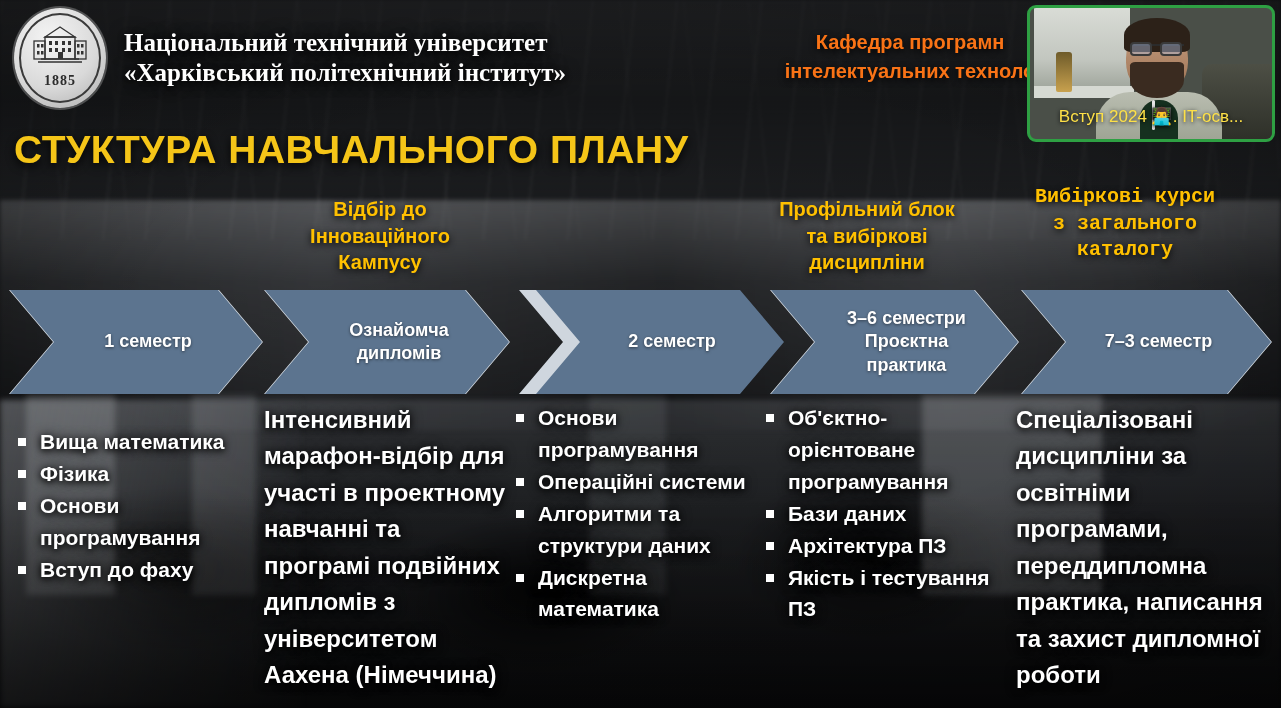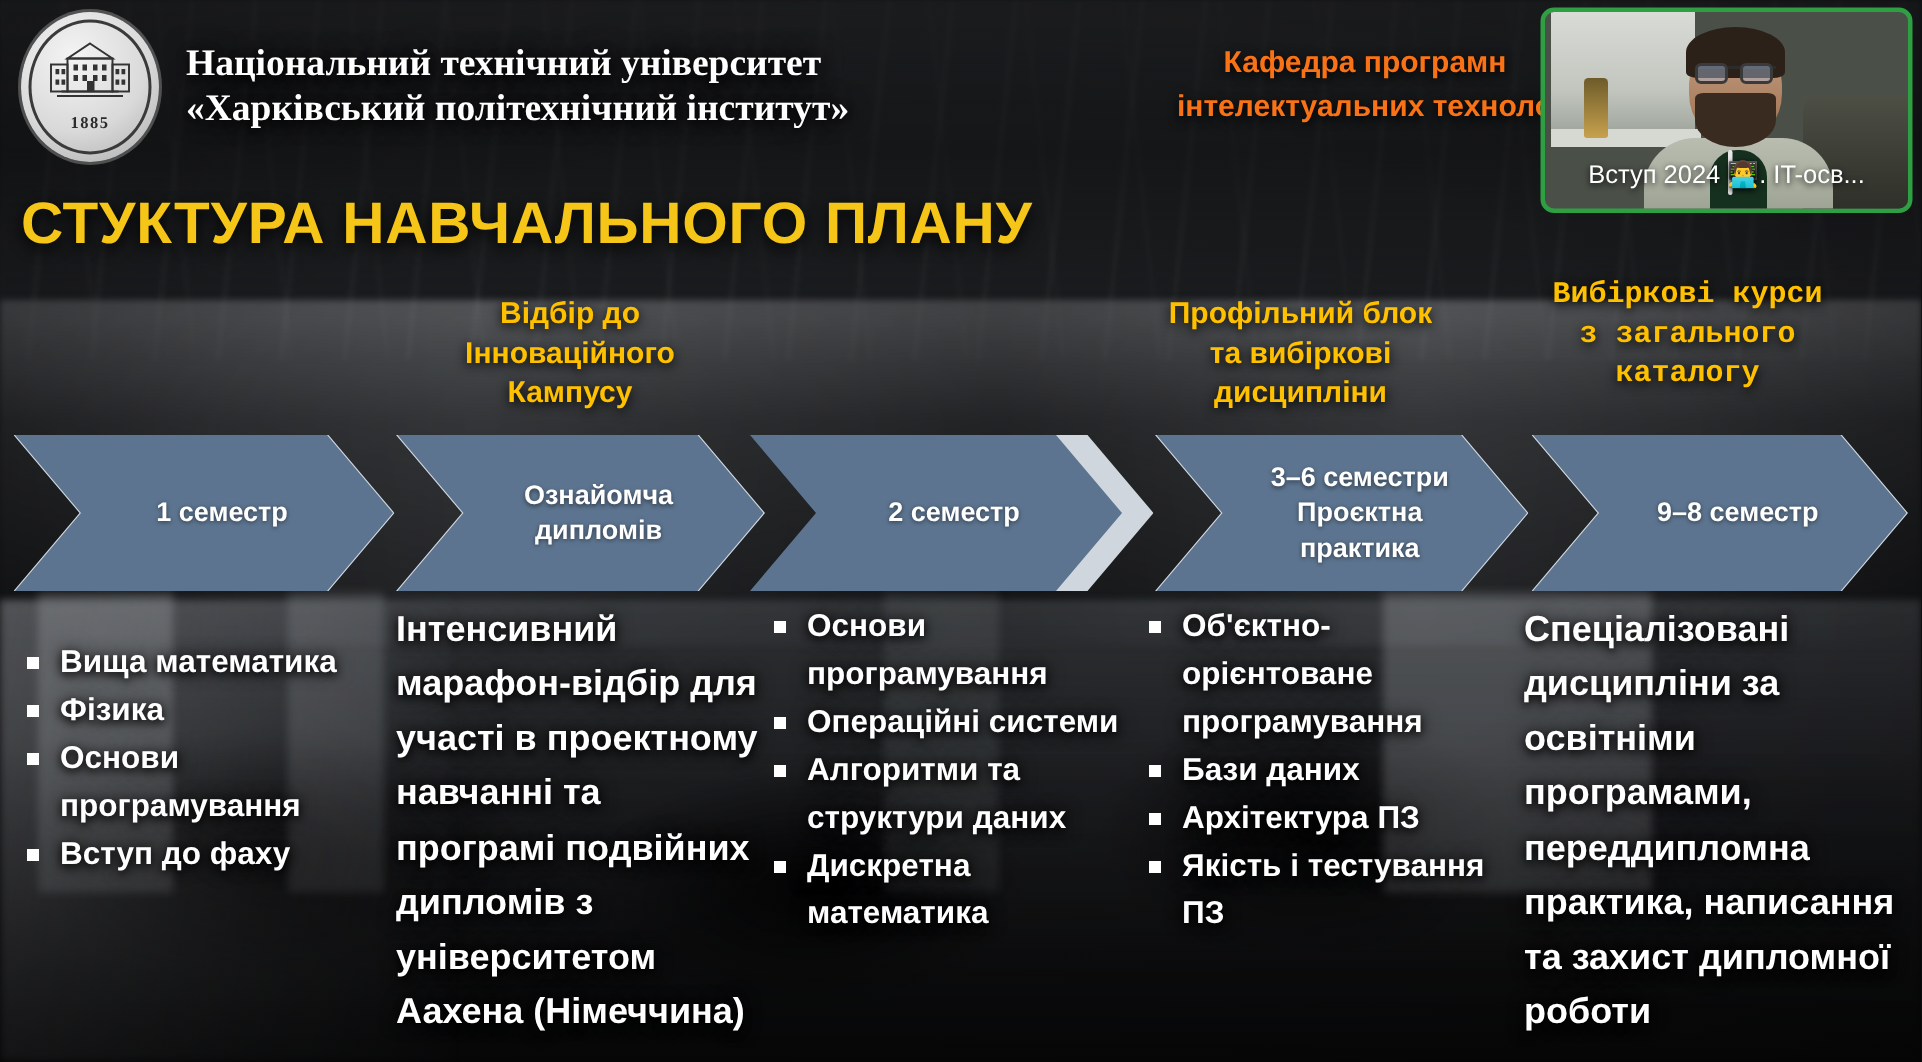--- a/index.html
+++ b/index.html
@@ -83,21 +83,21 @@
     box-shadow:0 0 0 2px rgba(255,255,255,.25);
     position:relative;
   }
   .logo-ring {
     position:absolute; inset:5px; border-radius:50%;
     border:2px solid #3a3a3a;
   }
   .logo-bldg { margin-top:-2px; }
   .logo-year {
     font-family:"Liberation Serif", serif;
-    font-size:11px; font-weight:700; color:#2c2c2c;
+    font-size:14px; font-weight:700; color:#2c2c2c;
     letter-spacing:1px; margin-top:2px;
   }
 
   .uni-name {
     font-family:"Liberation Serif", serif;
     color:#ffffff;
     font-weight:700;
     font-size:25px;
     line-height:1.22;
     text-shadow:0 2px 7px rgba(0,0,0,.95), 0 0 16px rgba(0,0,0,.8);
@@ -251,21 +251,21 @@
     background:#16301f;
     border-radius:18px 18px 0 0;
   }
   .cam-cord {
     position:absolute; left:122px; top:92px; width:3px; height:30px;
     background:#e7e7e7; border-radius:2px;
   }
   .cam-caption {
     position:absolute; left:0; right:0; bottom:12px;
     text-align:center;
-    color:#ffffff;
+    color:#fde047;
     font-size:17px;
     text-shadow:0 1px 4px rgba(0,0,0,.9);
     white-space:nowrap;
   }
 </style>
 </head>
 <body>
 
 <div id="slide">
 
@@ -342,34 +342,34 @@
       <span class="chevron-label">1 семестр</span>
     </div>
 
     <div class="chevron-outline" style="left:264px; width:246px;"></div>
     <div class="chevron" style="left:265px; width:244px;">
       <span class="chevron-label">Ознайомча
 дипломів</span>
     </div>
 
     <div class="chevron-outline" style="left:519px; width:250px;"></div>
-    <div class="chevron" style="left:500px; width:248px;">
+    <div class="chevron" style="left:536px; width:248px;">
       <span class="chevron-label">2 семестр</span>
     </div>
 
     <div class="chevron-outline" style="left:770px; width:249px;"></div>
     <div class="chevron" style="left:771px; width:247px;">
       <span class="chevron-label">3–6 семестри
 Проєктна
 практика</span>
     </div>
 
     <div class="chevron-outline" style="left:1021px; width:251px;"></div>
     <div class="chevron" style="left:1022px; width:249px;">
-      <span class="chevron-label">9–8 семестр</span>
+      <span class="chevron-label">7–3 семестр</span>
     </div>
   </div>
 
   <div class="cols">
 
     <div class="col" style="left:14px; width:244px;margin-top:24px;">
       <ul class="bullet-list">
         <li>Вища математика</li>
         <li>Фізика</li>
         <li>Основи програмування</li>

